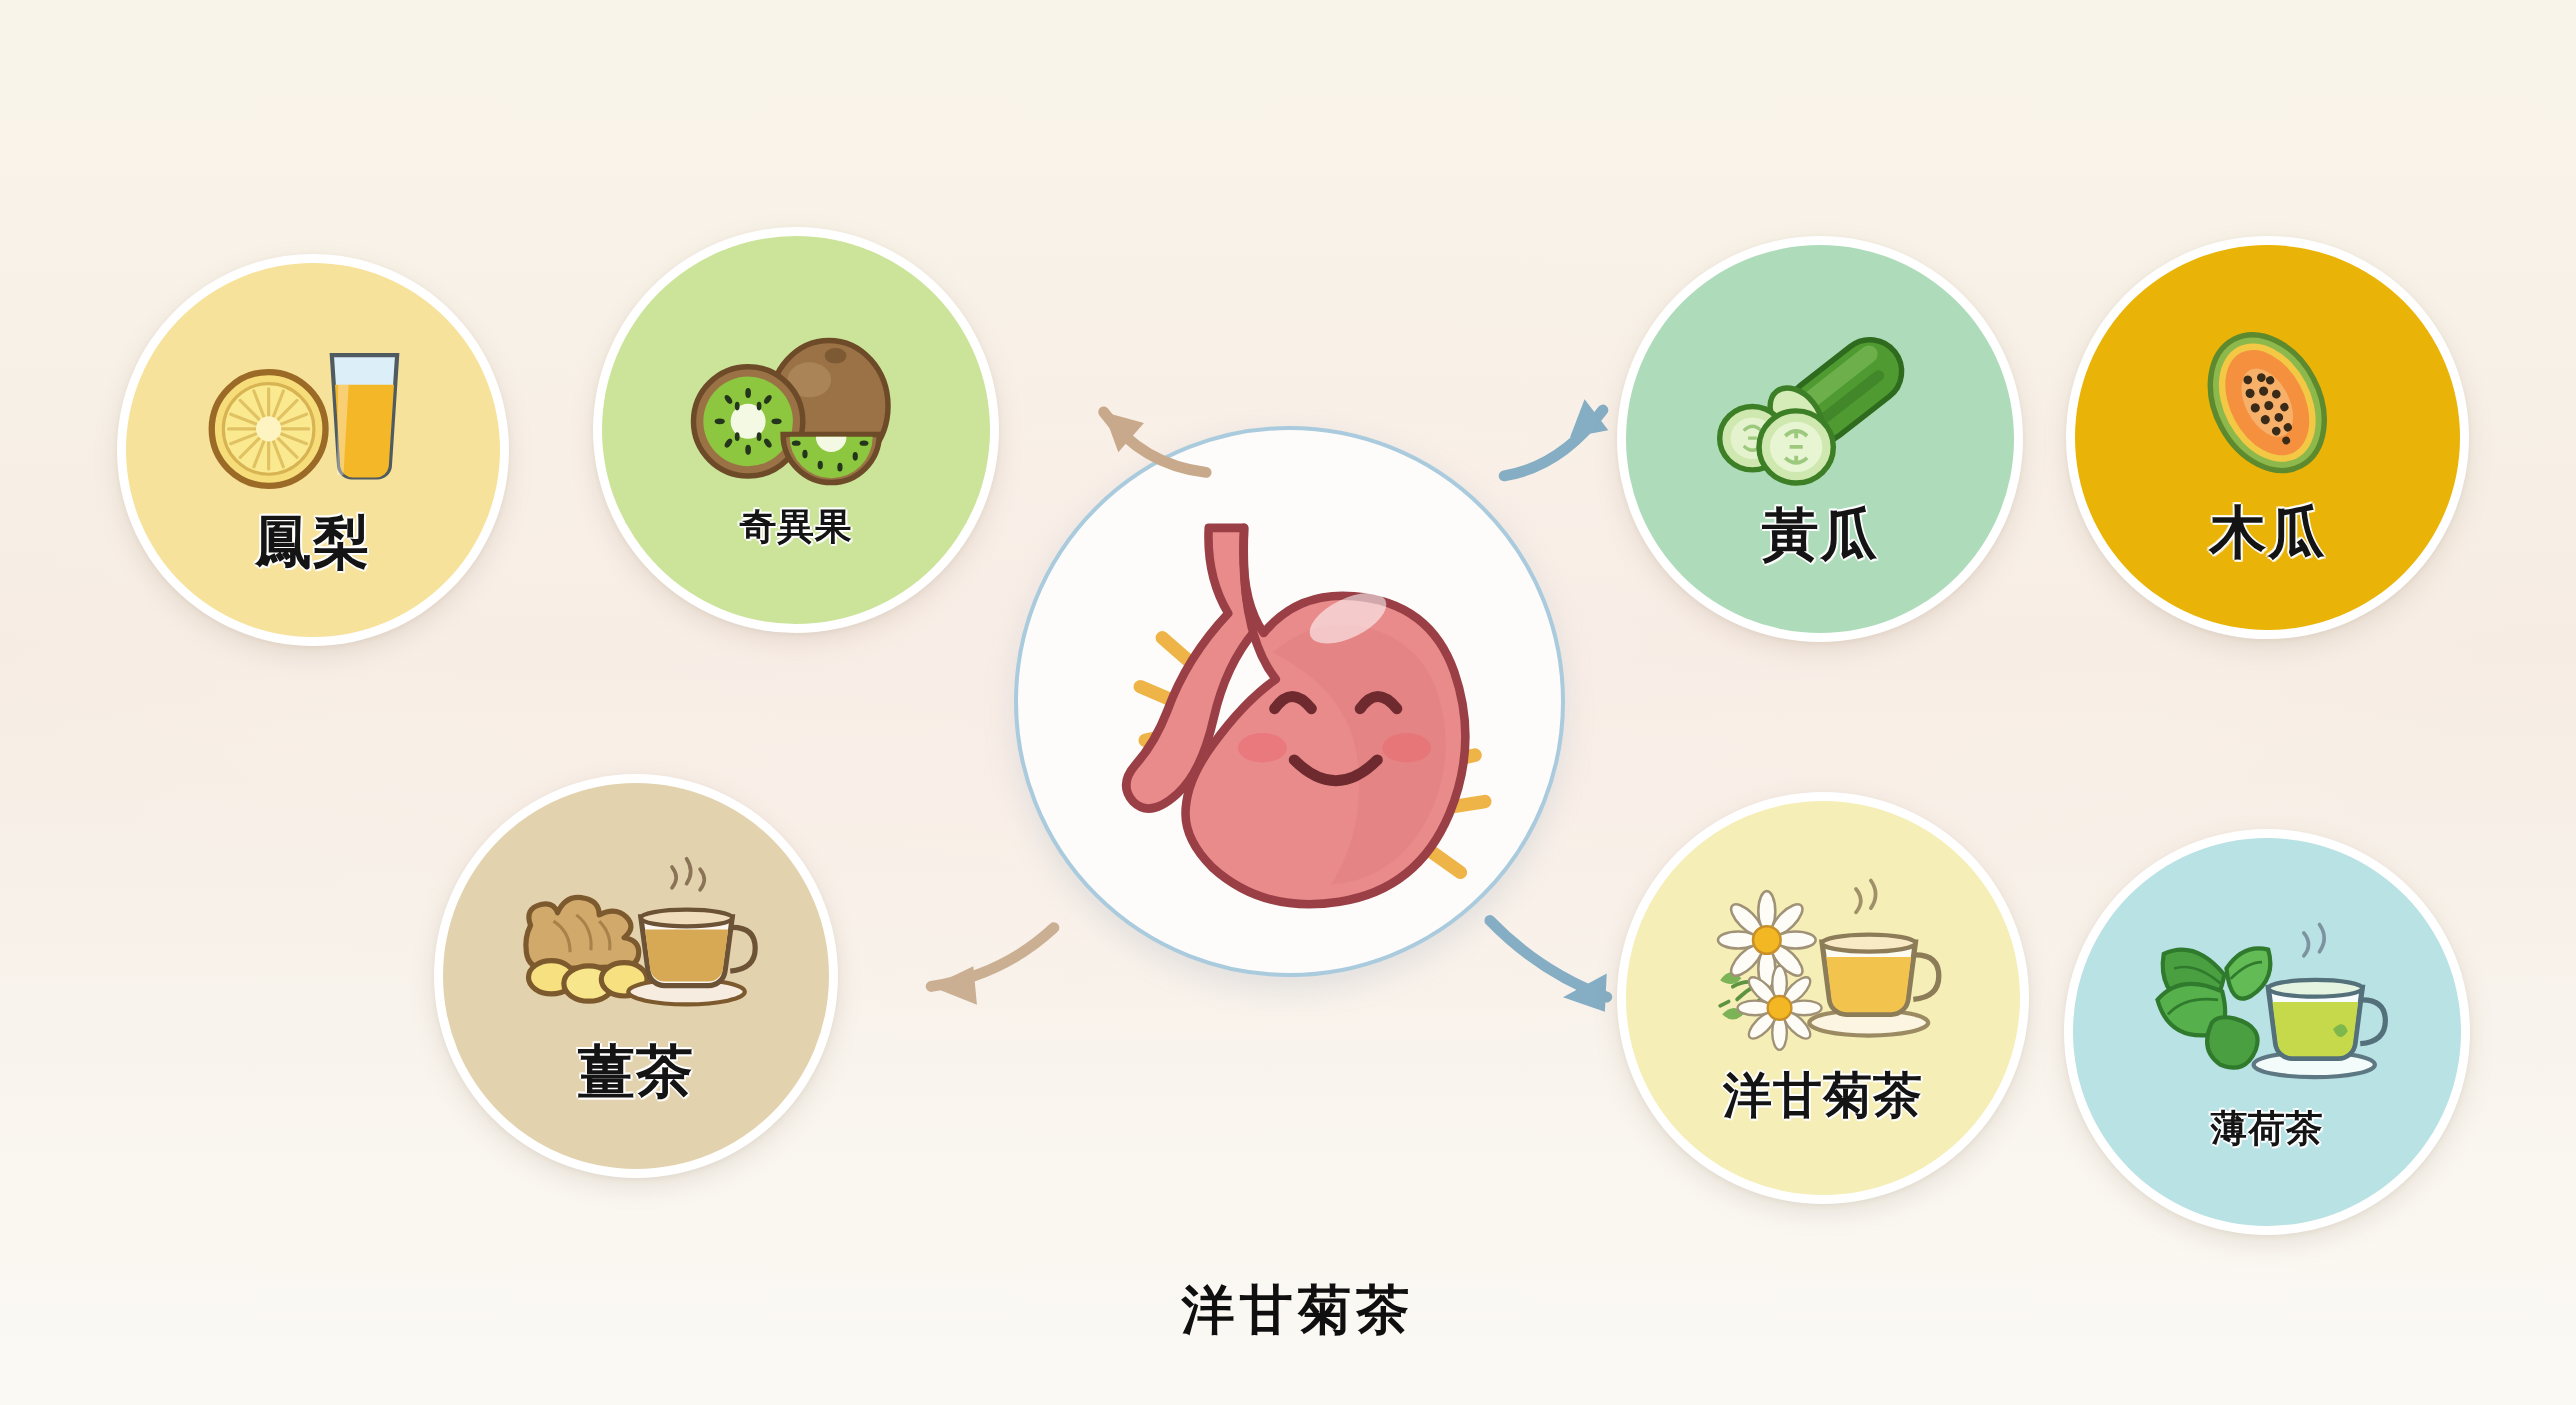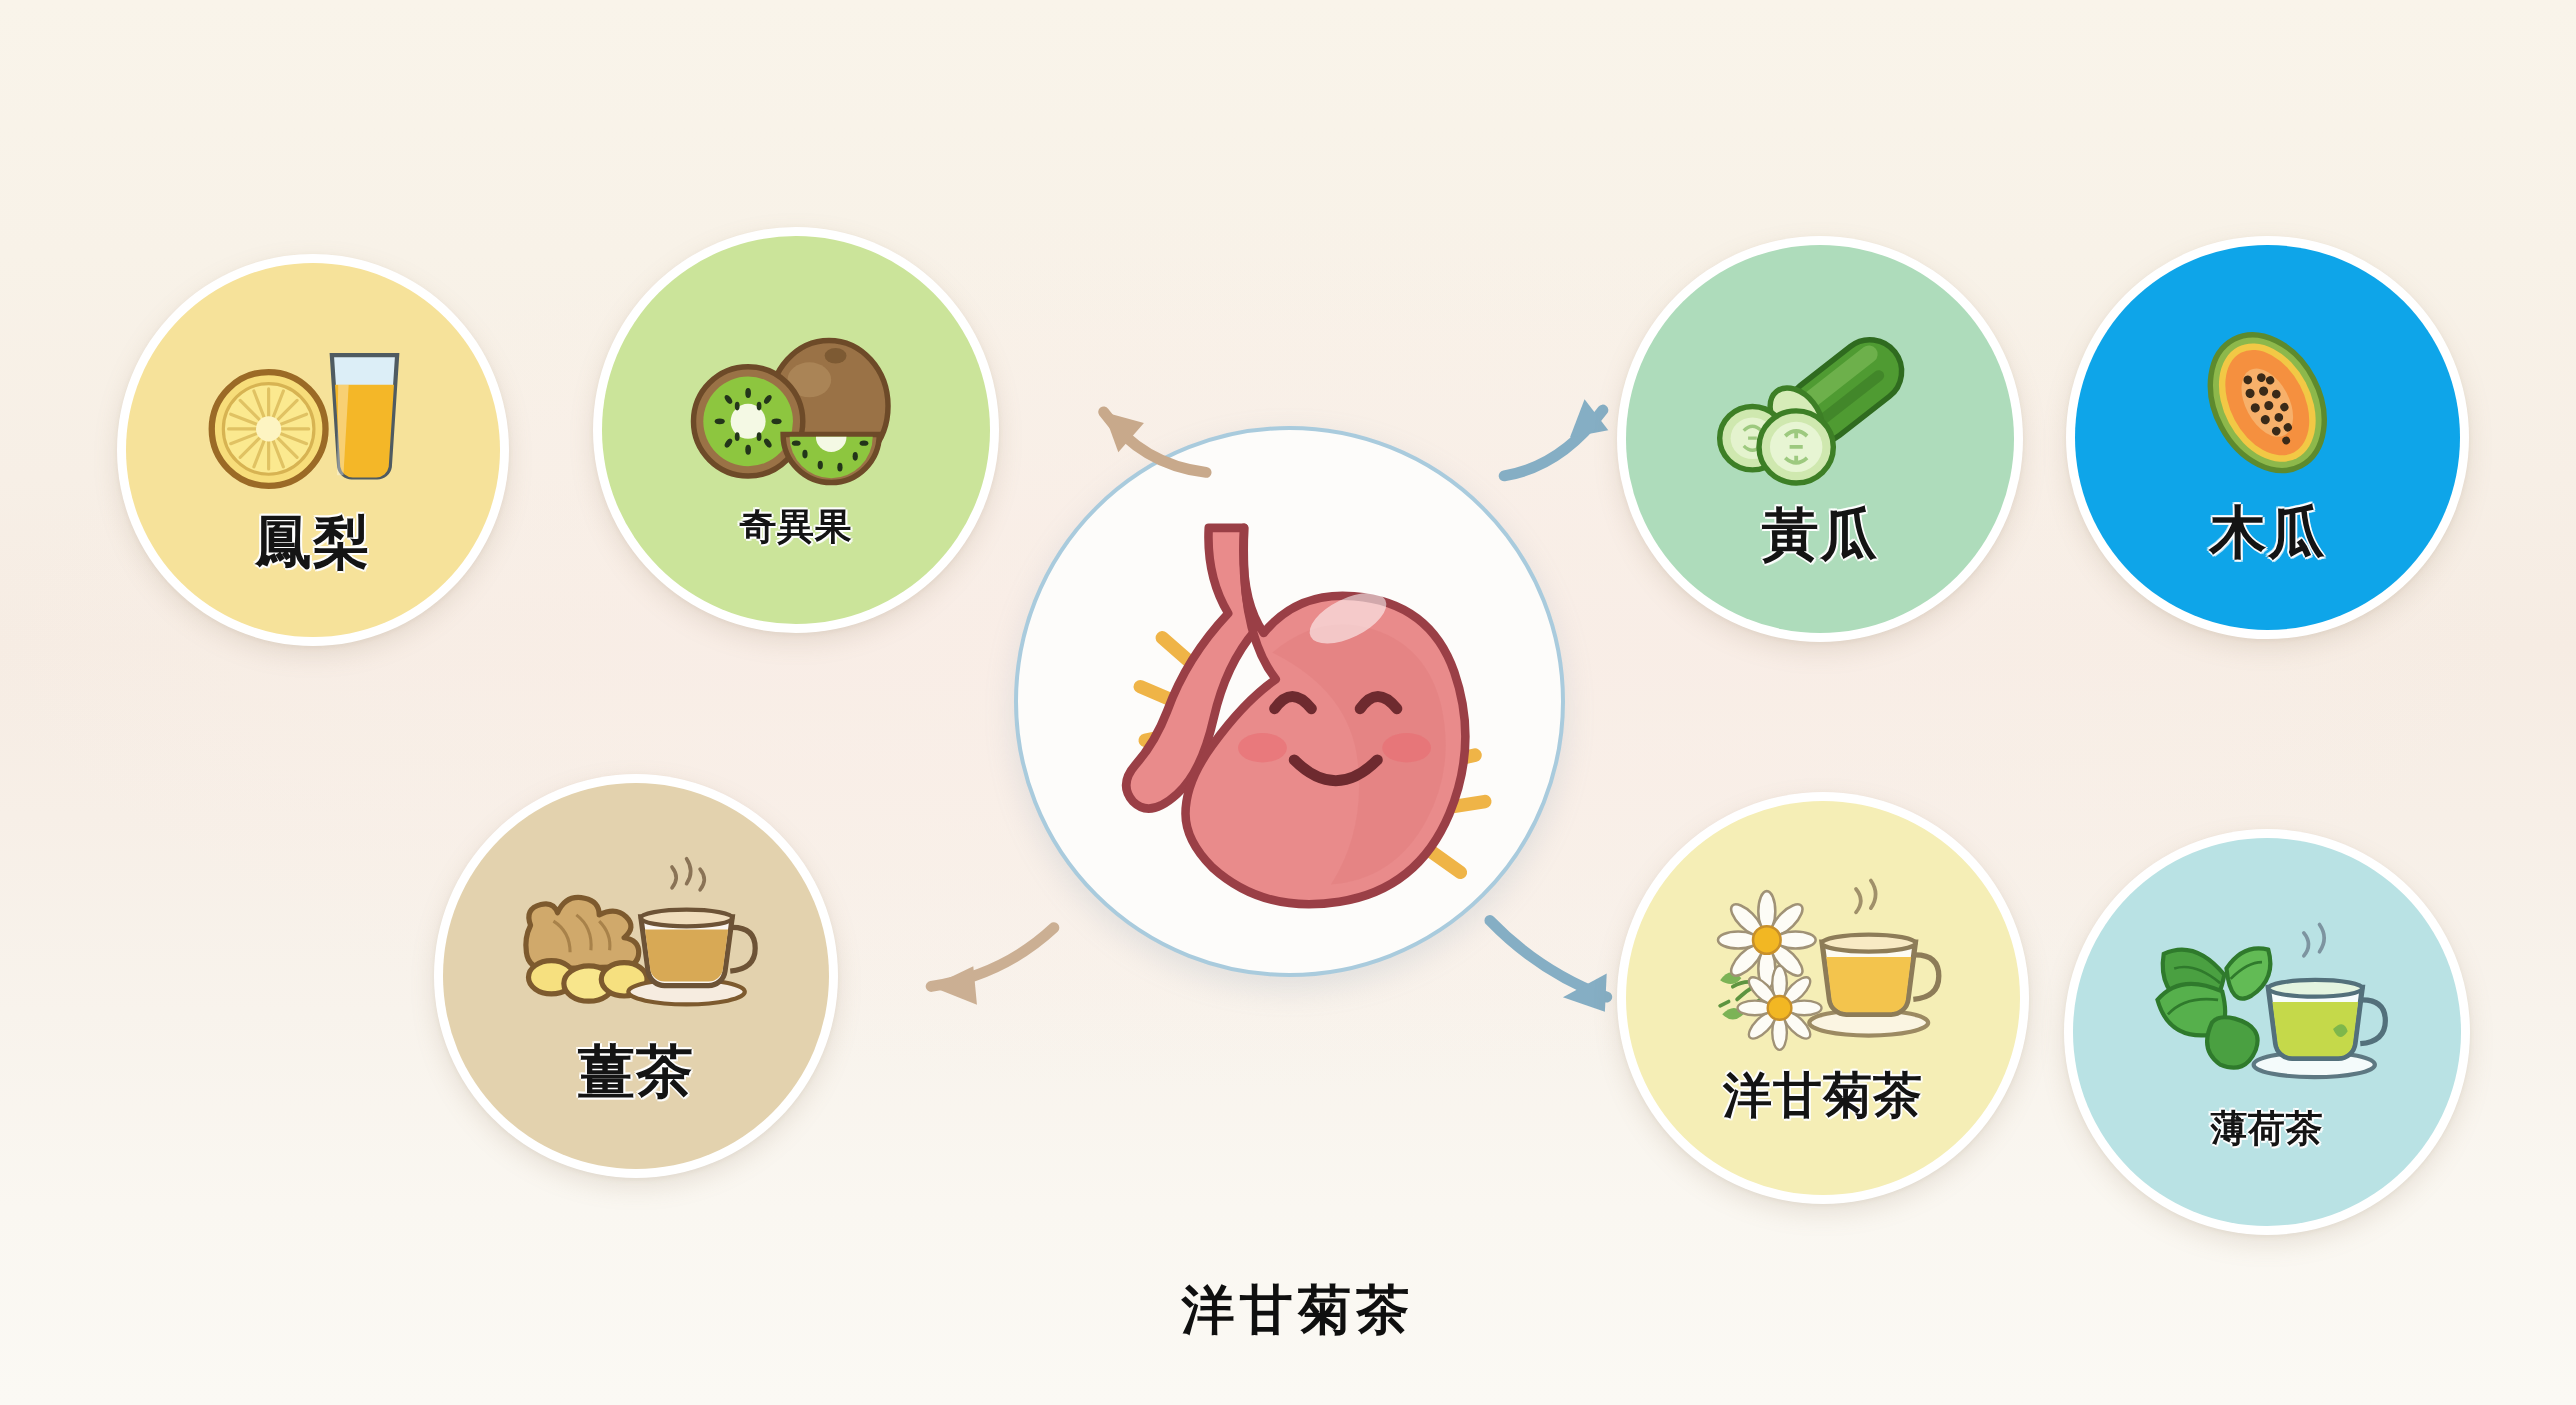--- a/index.html
+++ b/index.html
@@ -302,21 +302,21 @@
               <path d="M88 100 v6"></path>
               <path d="M88 122 v6"></path>
           </g>
         </svg>
       </div>
       <div class="bubble-label label-2">黃瓜</div>
     </div>
   </div>
 
   <div class="bubble" style="left:2066px; top:236px; width:403px; height:403px;">
-    <div class="bubble-inner" style="background:#0ea5e9;">
+    <div class="bubble-inner" style="background:#eab308;">
       <div class="bubble-art">
         <svg viewBox="0 0 220 150">
           <g transform="rotate(-28 110 75)">
             <ellipse cx="110" cy="75" rx="48" ry="66" fill="#8db84b" stroke="#5d8a2e" stroke-width="5"></ellipse>
             <ellipse cx="110" cy="75" rx="40" ry="58" fill="#f2c845"></ellipse>
             <ellipse cx="110" cy="75" rx="34" ry="52" fill="#f5903f"></ellipse>
             <ellipse cx="110" cy="75" rx="20" ry="34" fill="#f7b06a"></ellipse>
             <g fill="#3a2a18">
               <circle cx="104" cy="48" r="4"></circle>
                 <circle cx="116" cy="52" r="4"></circle>

